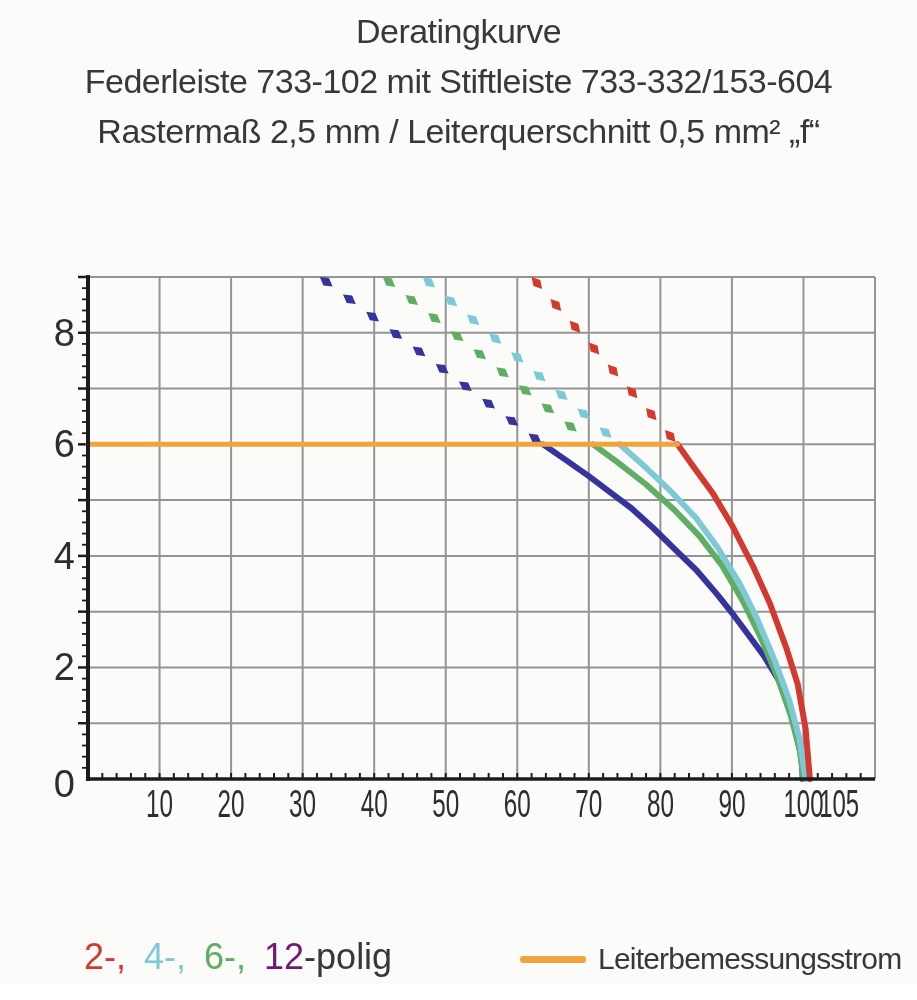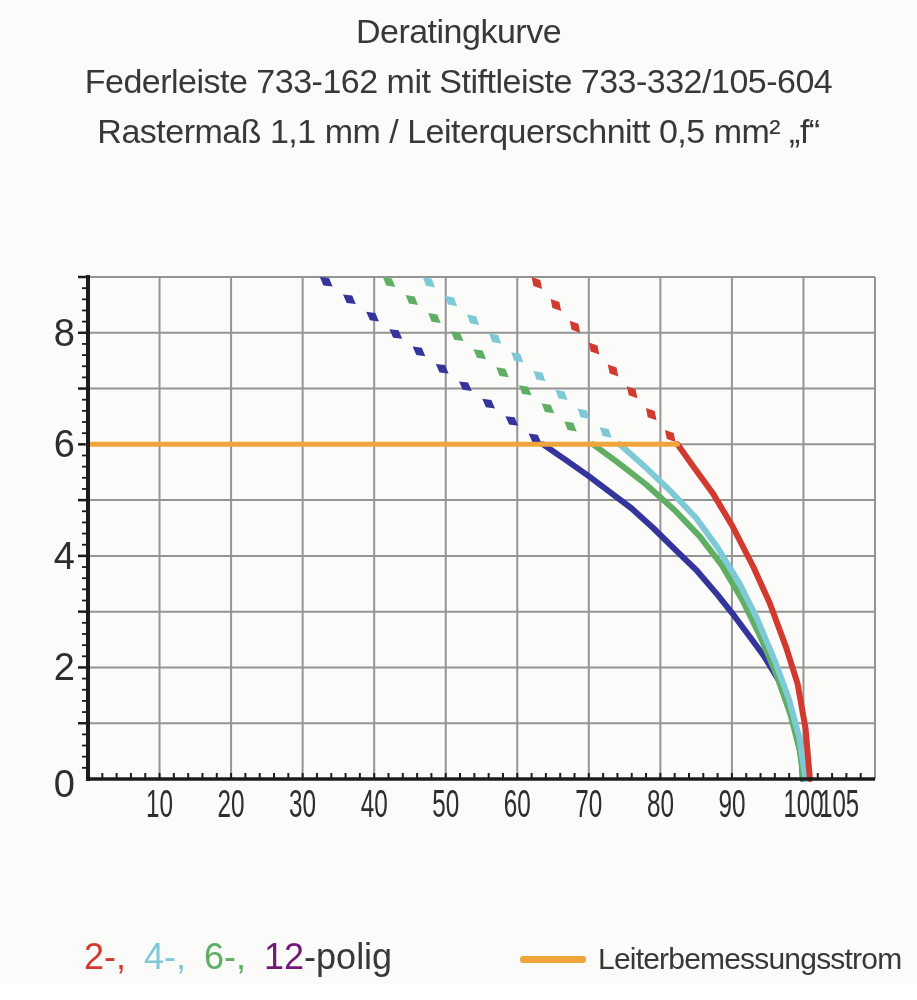--- a/index.html
+++ b/index.html
@@ -18,22 +18,22 @@
                 display:flex;align-items:center;font-size:30px;letter-spacing:-0.8px;white-space:nowrap;}
   .swatch{display:inline-block;width:66px;height:7px;border-radius:3px;margin-right:12px;}
 </style>
 </head>
 <body>
 
 <div class="page">
 
   <div class="title-block">
     <div>Deratingkurve</div>
-    <div>Federleiste 733-162 mit Stiftleiste 733-332/105-604</div>
-    <div>Rastermaß 1,1 mm / Leiterquerschnitt 0,5 mm² „f“</div>
+    <div>Federleiste 733-102 mit Stiftleiste 733-332/153-604</div>
+    <div>Rastermaß 2,5 mm / Leiterquerschnitt 0,5 mm² „f“</div>
   </div>
 
 
   <svg class="plot" id="plot" viewBox="0 0 917 1000">
       <g stroke="#949494" stroke-width="2">
         <line x1="159.54545454545456" y1="277" x2="159.54545454545456" y2="779"></line>
         <line x1="231.0909090909091" y1="277" x2="231.0909090909091" y2="779"></line>
         <line x1="302.6363636363636" y1="277" x2="302.6363636363636" y2="779"></line>
         <line x1="374.1818181818182" y1="277" x2="374.1818181818182" y2="779"></line>
         <line x1="445.7272727272727" y1="277" x2="445.7272727272727" y2="779"></line>

